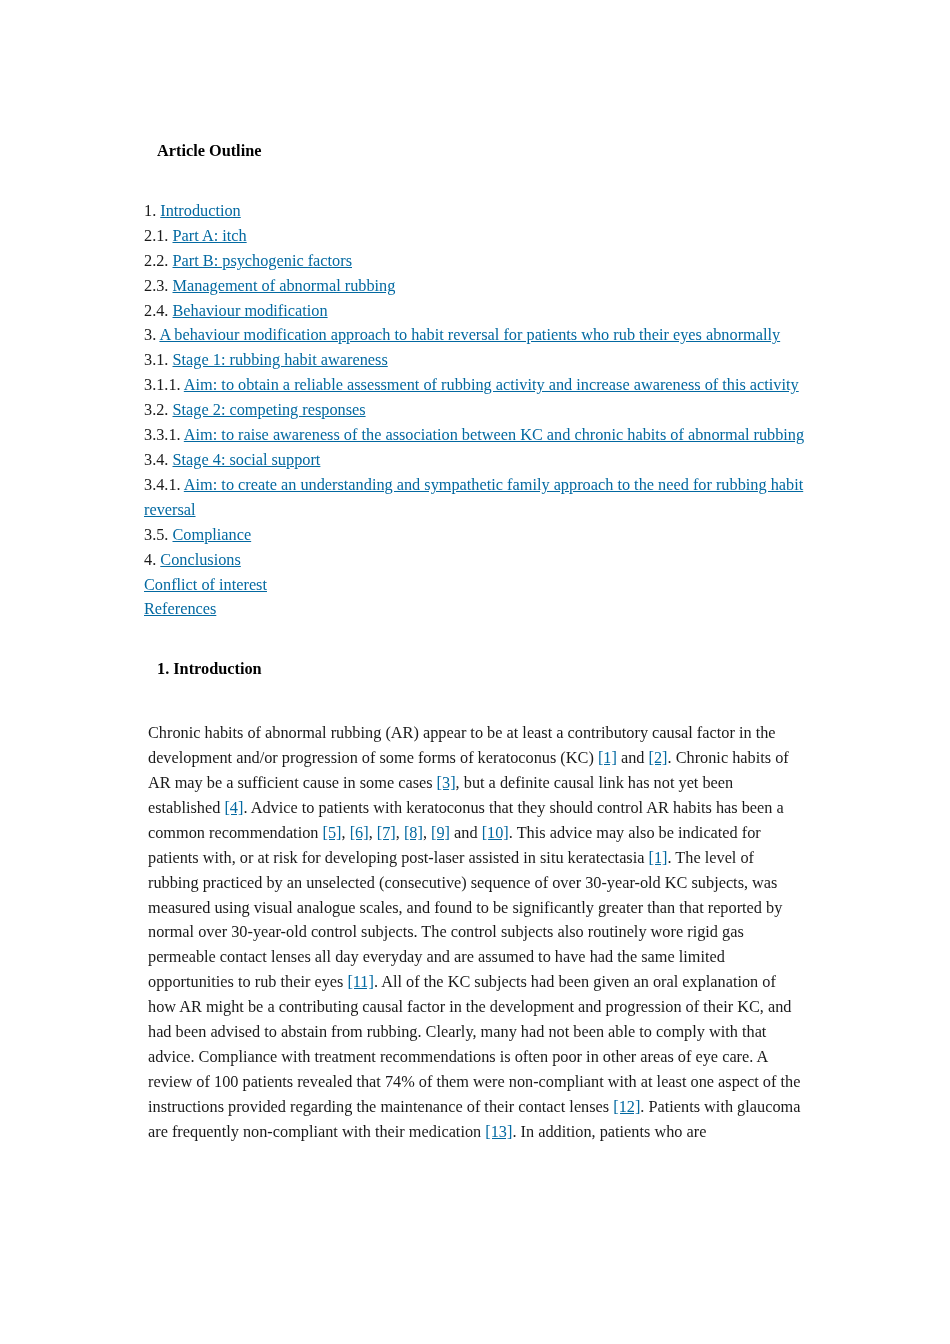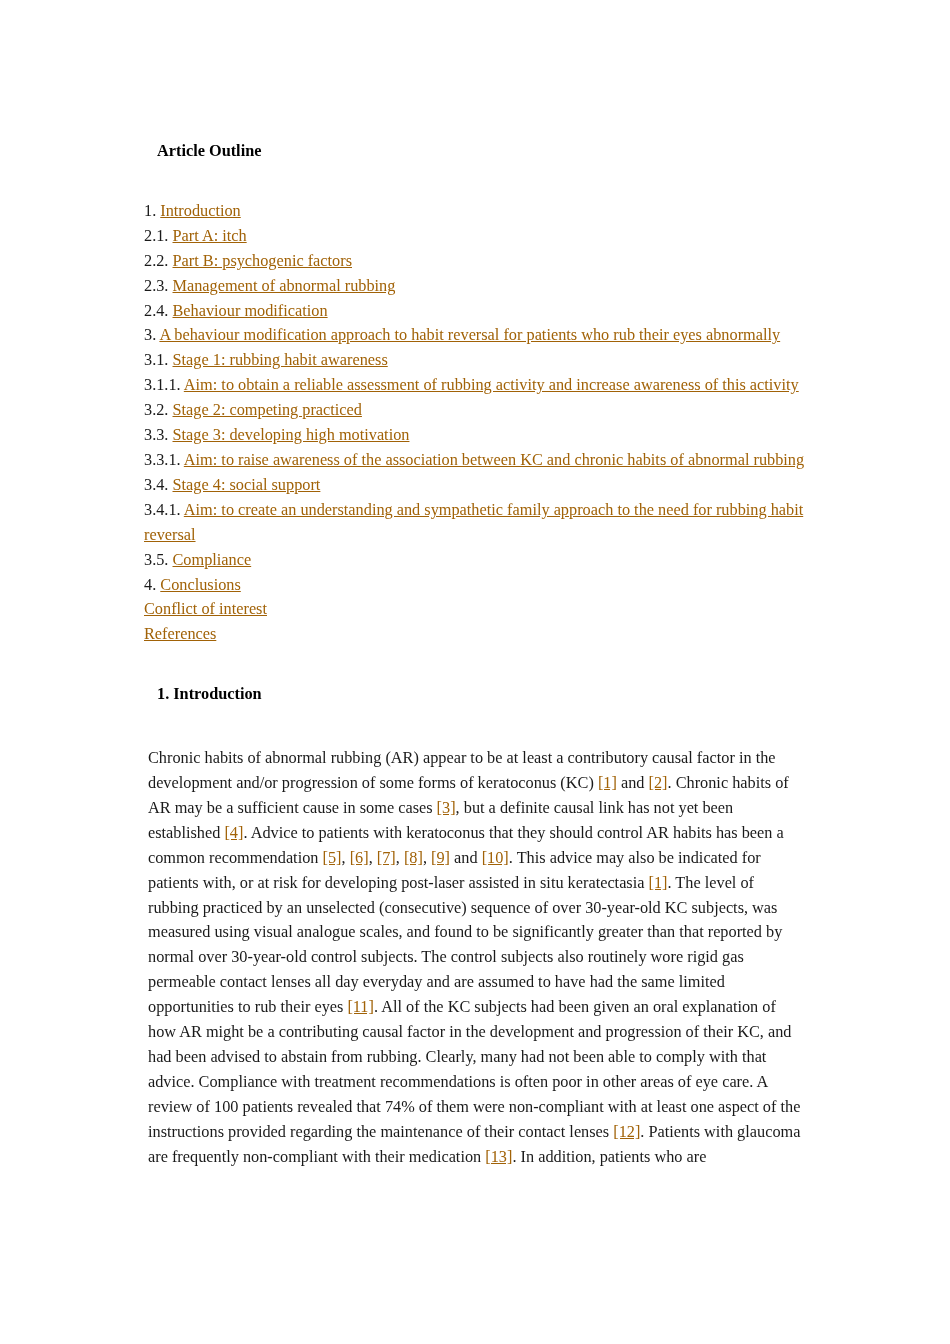--- a/index.html
+++ b/index.html
@@ -5,41 +5,40 @@
   html, body { margin: 0; padding: 0; background: #ffffff; }
   body { width: 950px; height: 1344px; overflow: hidden; }
   .page {
     position: absolute; left: 144px; top: 126px; width: 665px;
     font-family: "Liberation Serif", serif; font-size: 16.3px; color: #1a1a1a;
     line-height: 24.9px;
   }
   h2 { font-size: 16.3px; font-weight: bold; margin: 13px; line-height: 24.9px; color: #000; }
   .outline { margin: 0; padding: 0; list-style: none; }
   .outline li { margin: 0; padding: 0; }
-  a { color: #a16207; text-decoration: underline; }
+  a { color: #0369a1; text-decoration: underline; }
   .gap { height: 22px; }
   p { margin: 4px; }
 </style>
 </head>
 <body>
 
 <div class="page">
   <h2>Article Outline</h2>
   <div class="gap"></div>
   <ul class="outline" id="outline">
       <li><span>1. </span><a href="#">Introduction</a></li>
       <li><span>2.1. </span><a href="#">Part A: itch</a></li>
       <li><span>2.2. </span><a href="#">Part B: psychogenic factors</a></li>
       <li><span>2.3. </span><a href="#">Management of abnormal rubbing</a></li>
       <li><span>2.4. </span><a href="#">Behaviour modification</a></li>
       <li><span>3. </span><a href="#">A behaviour modification approach to habit reversal for patients who rub their eyes abnormally</a></li>
       <li><span>3.1. </span><a href="#">Stage 1: rubbing habit awareness</a></li>
       <li><span>3.1.1. </span><a href="#">Aim: to obtain a reliable assessment of rubbing activity and increase awareness of this activity</a></li>
-      <li><span>3.2. </span><a href="#">Stage 2: competing practiced</a></li>
-      <li><span>3.3. </span><a href="#">Stage 3: developing high motivation</a></li>
+      <li><span>3.2. </span><a href="#">Stage 2: competing responses</a></li>
       <li><span>3.3.1. </span><a href="#">Aim: to raise awareness of the association between KC and chronic habits of abnormal rubbing</a></li>
       <li><span>3.4. </span><a href="#">Stage 4: social support</a></li>
       <li><span>3.4.1. </span><a href="#">Aim: to create an understanding and sympathetic family approach to the need for rubbing habit reversal</a></li>
       <li><span>3.5. </span><a href="#">Compliance</a></li>
       <li><span>4. </span><a href="#">Conclusions</a></li>
       <li><span></span><a href="#">Conflict of interest</a></li>
       <li><span></span><a href="#">References</a></li>
     </ul>
   <div class="gap"></div>
   <h2>1. Introduction</h2>

